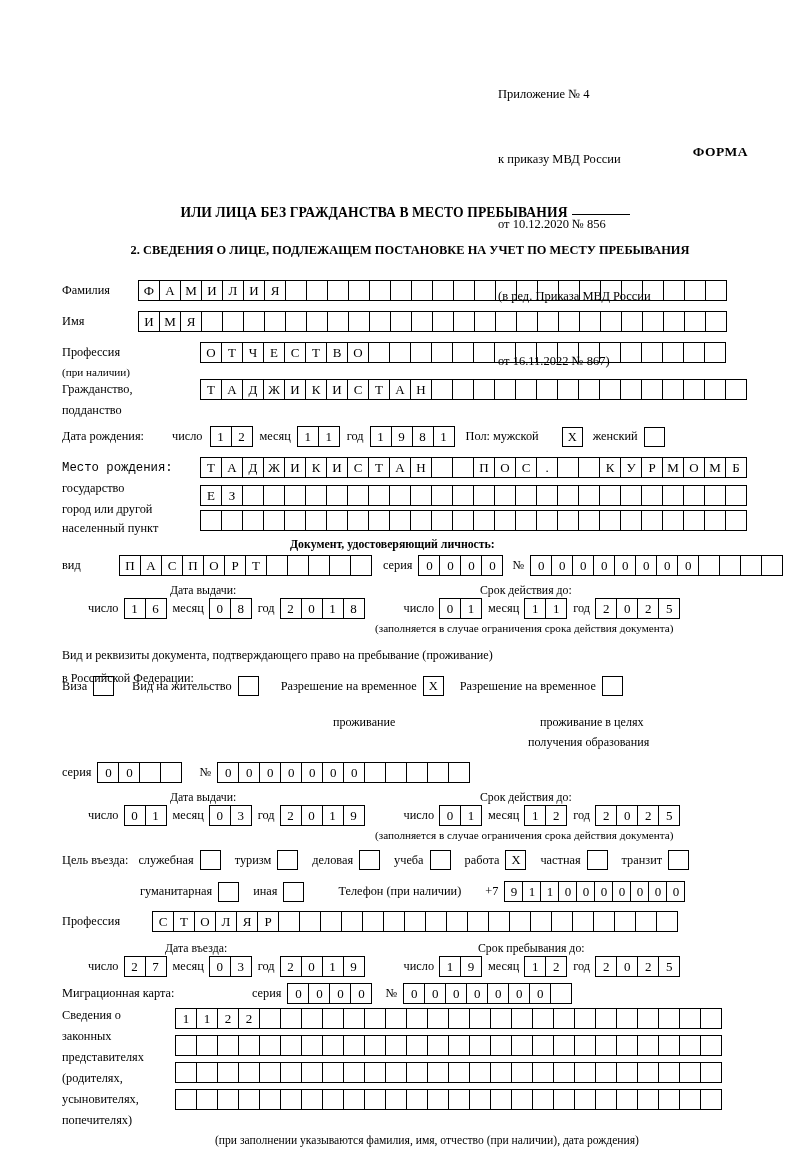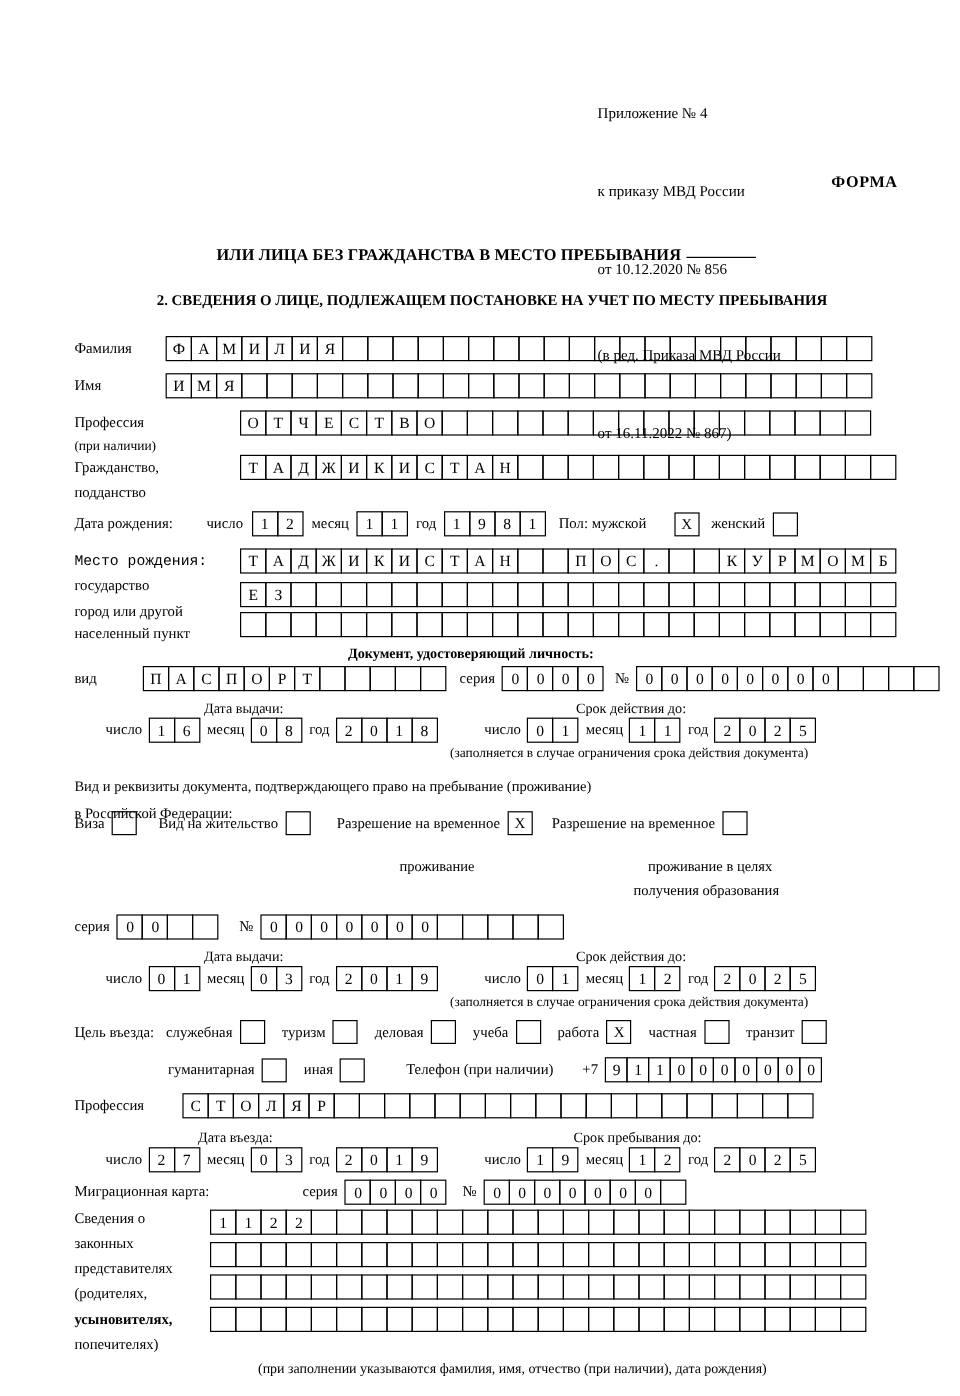--- a/index.html
+++ b/index.html
@@ -690,21 +690,21 @@
         <span class="bx">0</span>
         <span class="bx">0</span>
         <span class="bx"></span>
       </span>
   </div>
 
   <div class="note" style="left:62px; top:1008px; font-size:12.3px;">Сведения о</div>
   <div class="note" style="left:62px; top:1029px; font-size:12.3px;">законных</div>
   <div class="note" style="left:62px; top:1050px; font-size:12.3px;">представителях</div>
   <div class="note" style="left:62px; top:1071px; font-size:12.3px;">(родителях,</div>
-  <div class="note" style="left:62px; top:1092px; font-size:12.3px;font-weight:bold;">усыновителях,</div>
+  <div class="note" style="left:62px; top:1092px; font-size:12.3px;">усыновителях,</div>
   <div class="note" style="left:62px; top:1113px; font-size:12.3px;">попечителях)</div>
 
   <div class="row" style="left:175px; top:1008px;">
     <span class="boxes" id="rep1">
         <span class="bx">1</span>
         <span class="bx">1</span>
         <span class="bx">2</span>
         <span class="bx">2</span>
         <span class="bx"></span>
         <span class="bx"></span>

